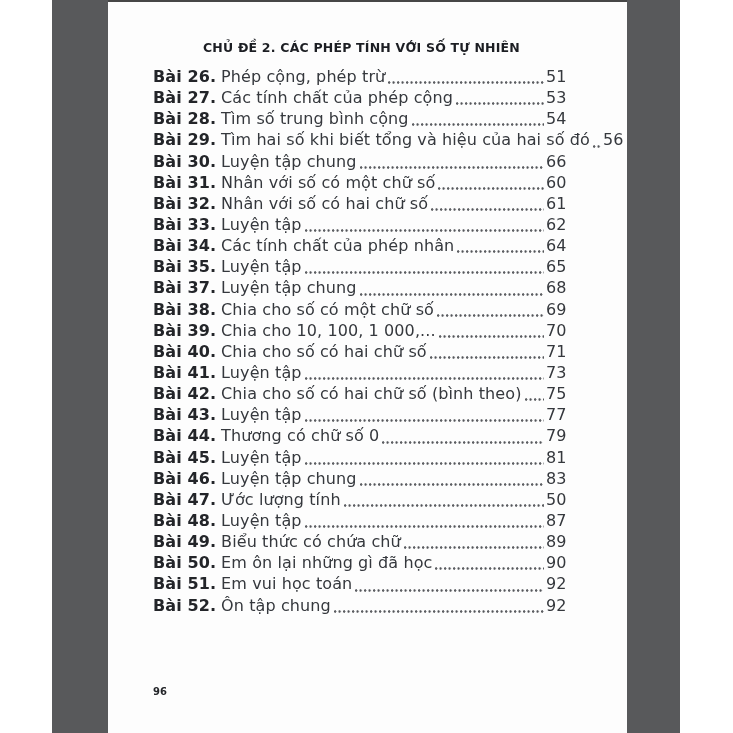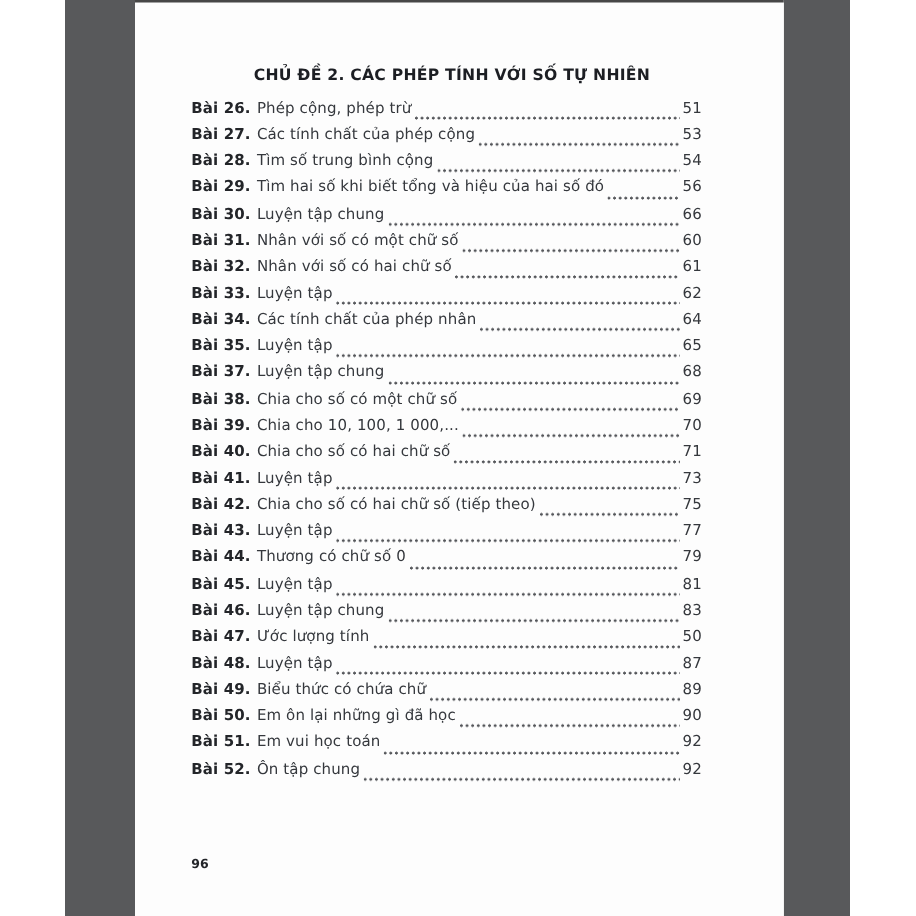--- a/index.html
+++ b/index.html
@@ -30,37 +30,37 @@
     box-sizing: border-box;
   }
   .content {
     position: relative;
     height: 100%;
     padding: 0 57px 0 45px;
     box-sizing: border-box;
   }
   .heading {
     margin: 0;
-    padding-top: 50px;
+    padding-top: 38px;
     text-align: center;
     font-size: 12.5px;
     font-weight: 700;
     letter-spacing: 0.2px;
     color: var(--heading-text, #1c1e23);
   }
   ol.toc {
     list-style: none;
     margin: 12px 0 0 0;
     padding: 0;
   }
   ol.toc li.row {
     display: flex;
     align-items: baseline;
     height: 21.15px;
-    font-size: 12px;
+    font-size: 16px;
     letter-spacing: 0.1px;
     color: var(--body-text, #35383d);
     white-space: nowrap;
   }
   .no {
     font-weight: 700;
     color: var(--number-text, #232529);
     margin-right: 5px;
   }
   .leader {
@@ -201,21 +201,21 @@
 
   <li class="row">
     <span class="no">Bài 41.</span>
     <span class="t">Luyện tập</span>
     <span class="leader"></span>
     <span class="pg">73</span>
   </li>
 
   <li class="row">
     <span class="no">Bài 42.</span>
-    <span class="t">Chia cho số có hai chữ số (tiếp theo)</span>
+    <span class="t">Chia cho số có hai chữ số (bình theo)</span>
     <span class="leader"></span>
     <span class="pg">75</span>
   </li>
 
   <li class="row">
     <span class="no">Bài 43.</span>
     <span class="t">Luyện tập</span>
     <span class="leader"></span>
     <span class="pg">77</span>
   </li>

